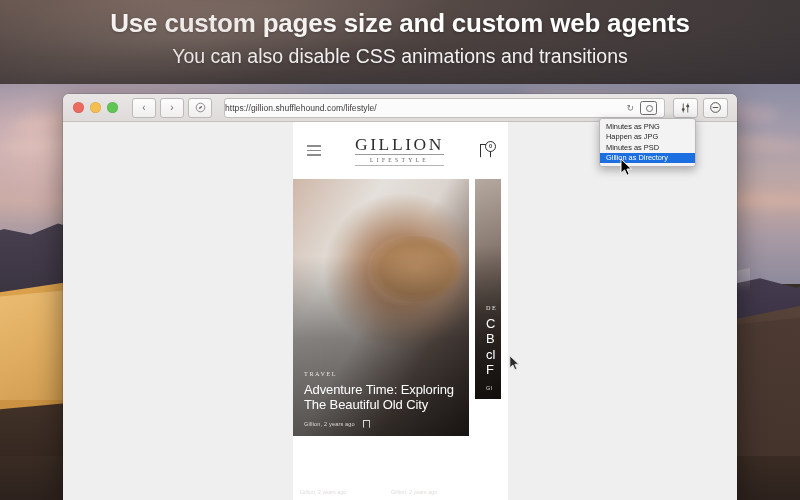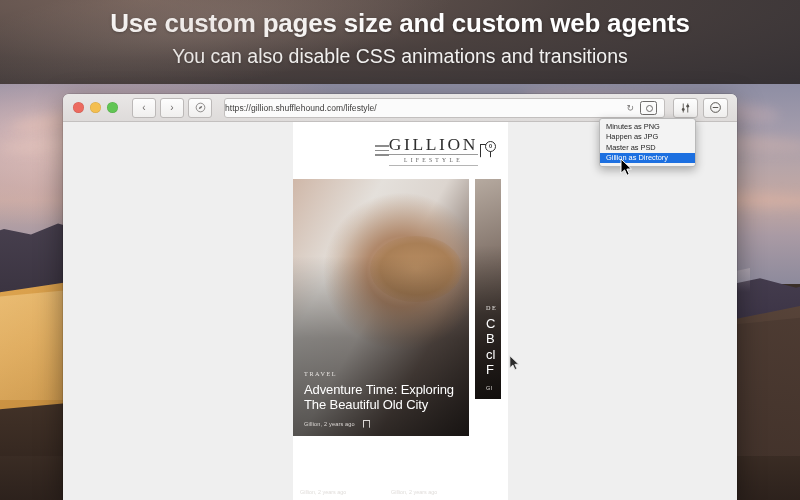--- a/index.html
+++ b/index.html
@@ -120,21 +120,21 @@
     background:linear-gradient(180deg,#fdfdfd,#efeeed);
     border:.5px solid #bcb9b8;display:flex;align-items:center;justify-content:center;}
 
   
   .viewport{position:relative;width:674px;height:379px;background:#efefef;overflow:hidden;}
   .page{
     position:absolute;left:230px;top:0;width:215px;height:379px;
     background:#ffffff;overflow:hidden;
   }
   .site-header{
-    height:57px;display:flex;align-items:center;justify-content:flex-end;
+    height:57px;display:flex;align-items:center;justify-content:space-between;
     padding:0 14px;background:#fff;box-sizing:border-box;
   }
   .hamburger{display:flex;flex-direction:column;gap:3px;}
   .hamburger i{display:block;width:14px;height:1.4px;background:#8c8c8c;}
   .logo{text-align:center;}
   .logo-main{
     font-family:"Liberation Serif", serif;
     font-size:17.5px;letter-spacing:2.6px;color:#2f2f2f;
     border-bottom:1px solid #9a9a9a;padding-bottom:1px;line-height:1.05;
   }
@@ -360,21 +360,21 @@
           </div>
         </div>
 
       </div>
     </div>
   </div>
 
   <div class="menu">
     <div class="mitem">Minutes as PNG</div>
     <div class="mitem">Happen as JPG</div>
-    <div class="mitem">Master as PSD</div>
+    <div class="mitem">Minutes as PSD</div>
     <div class="mitem sel">Gillion as Directory</div>
   </div>
 
   <div class="cursor" style="left:620px;top:158px;">
     <svg width="13" height="19" viewBox="0 0 13 19">
       <path d="M1 1 L1 15.2 L4.6 11.9 L7.0 17.3 L9.3 16.3 L6.9 11.1 L11.4 10.9 Z" fill="#000" stroke="#fff" stroke-width="1"></path>
     </svg>
   </div>
   <div class="cursor" style="left:509px;top:355px;">
     <svg width="11" height="16" viewBox="0 0 13 19">

